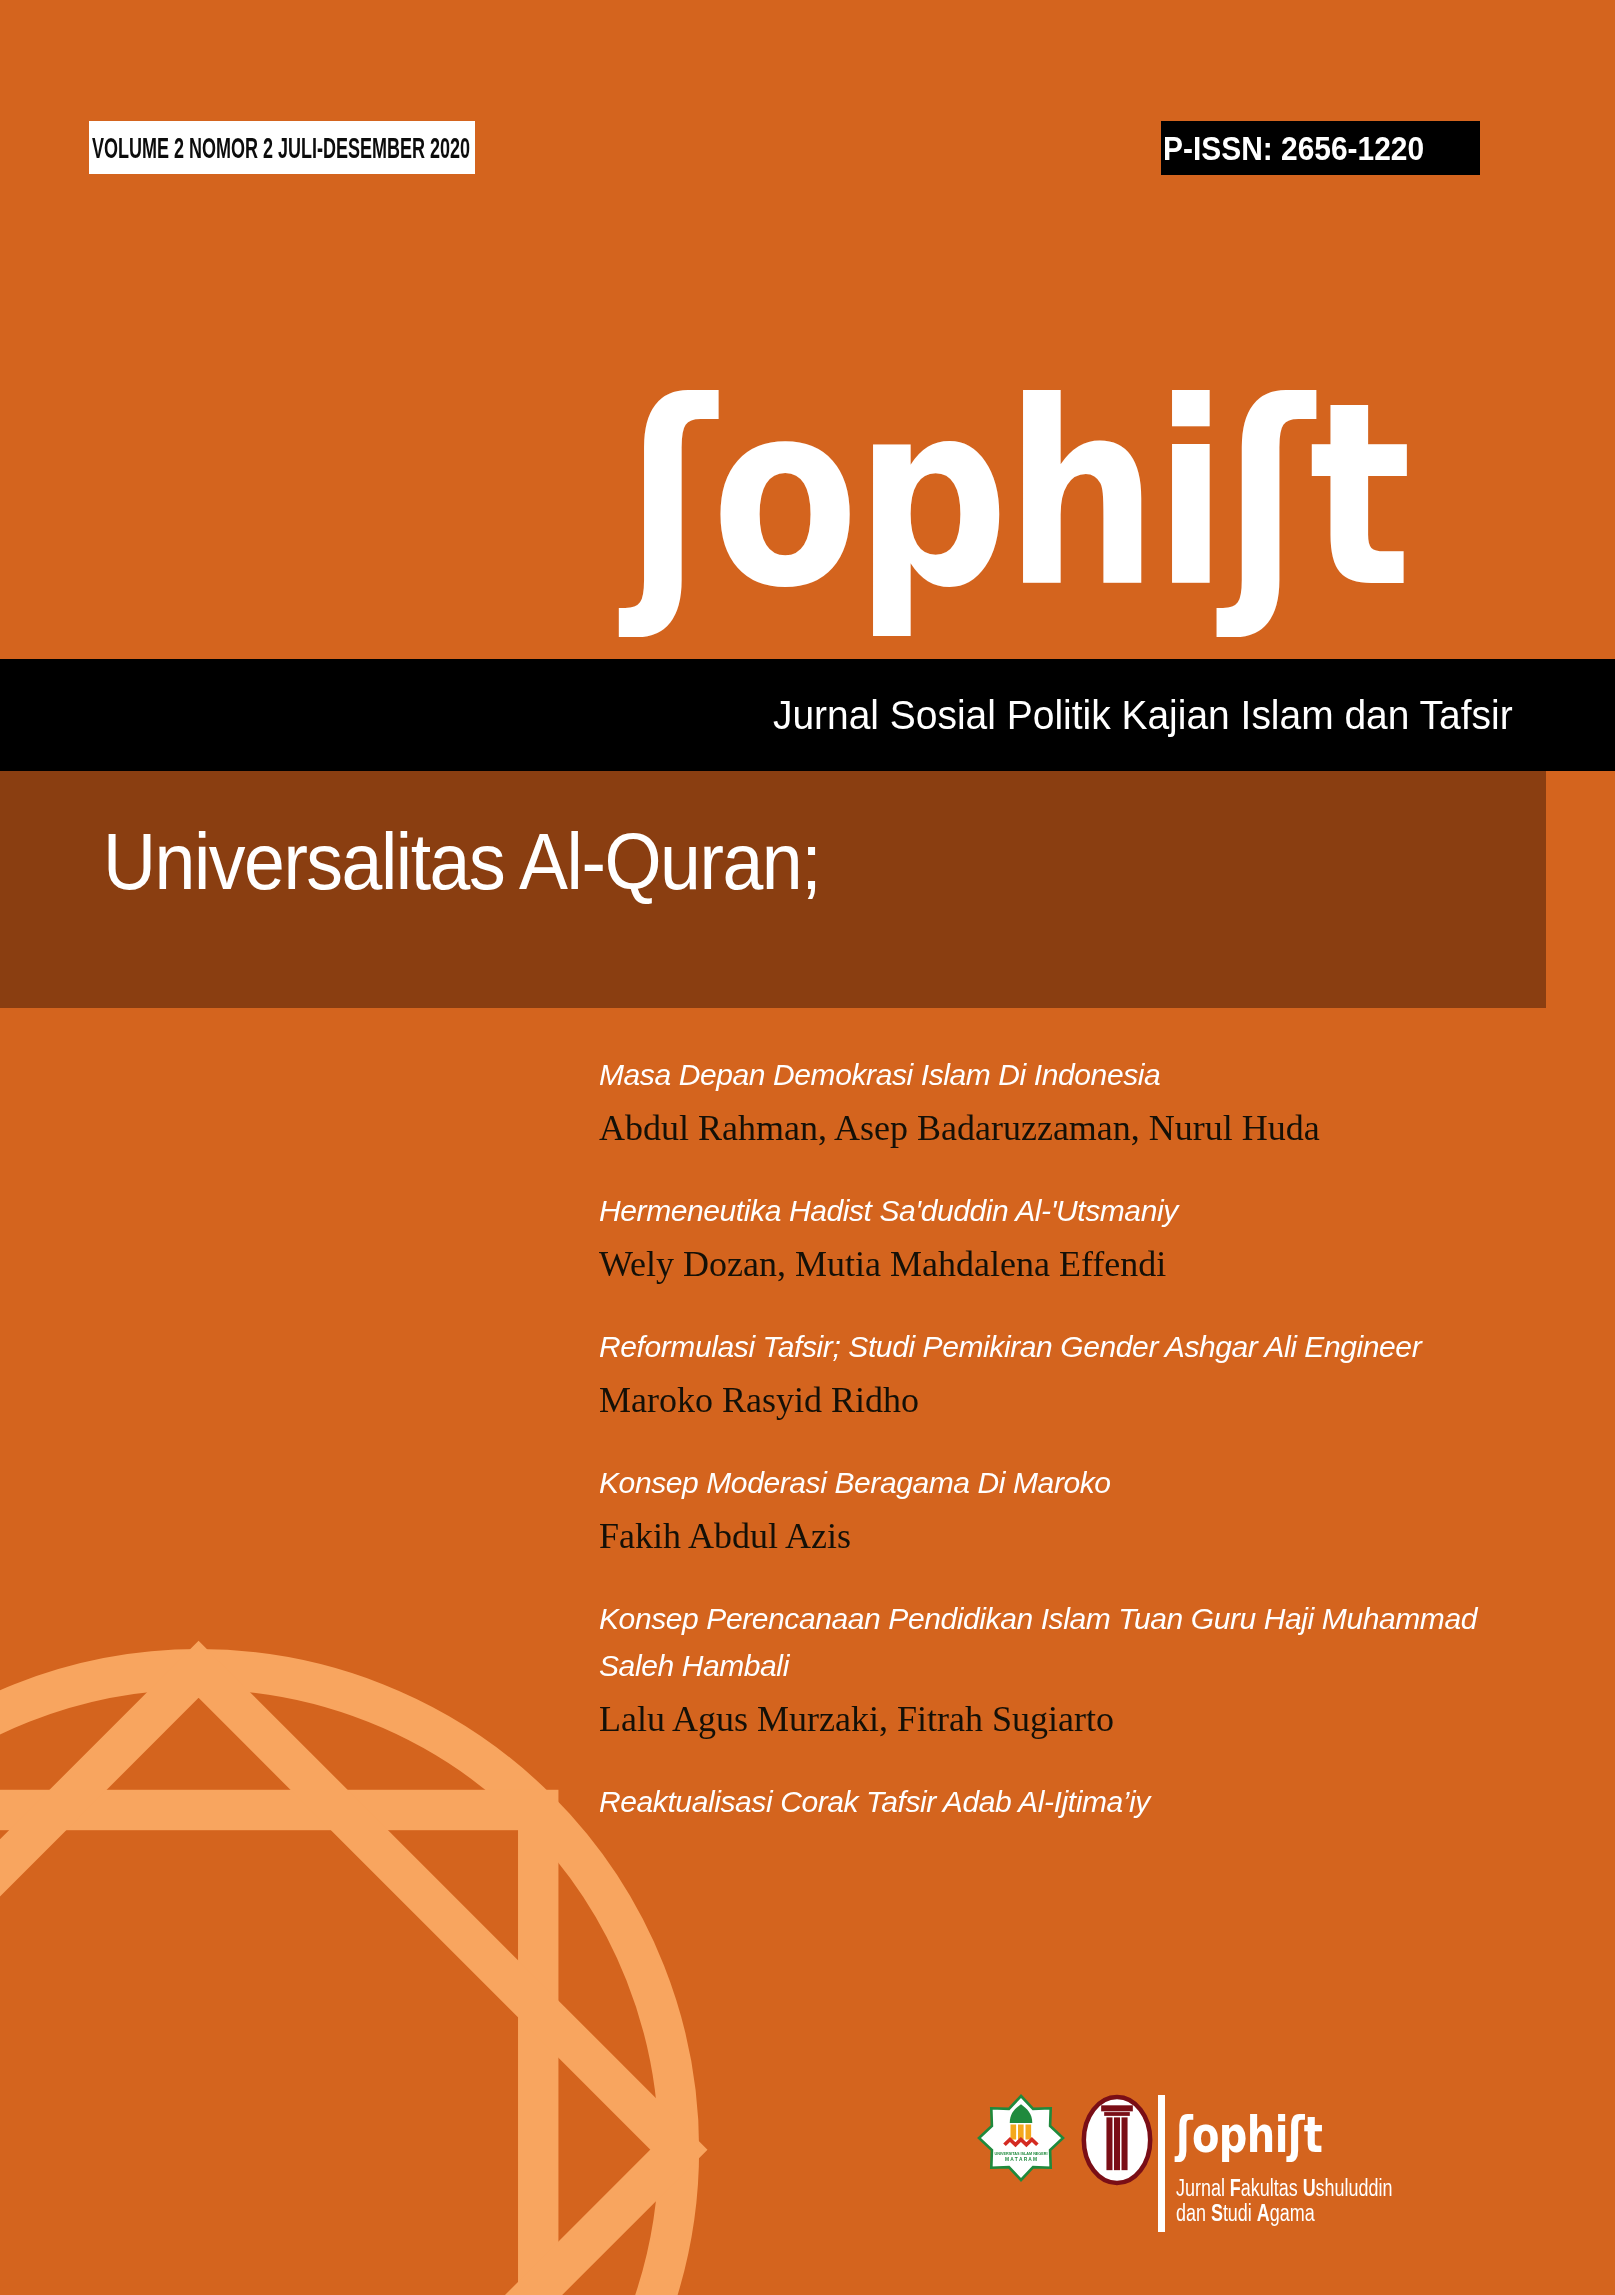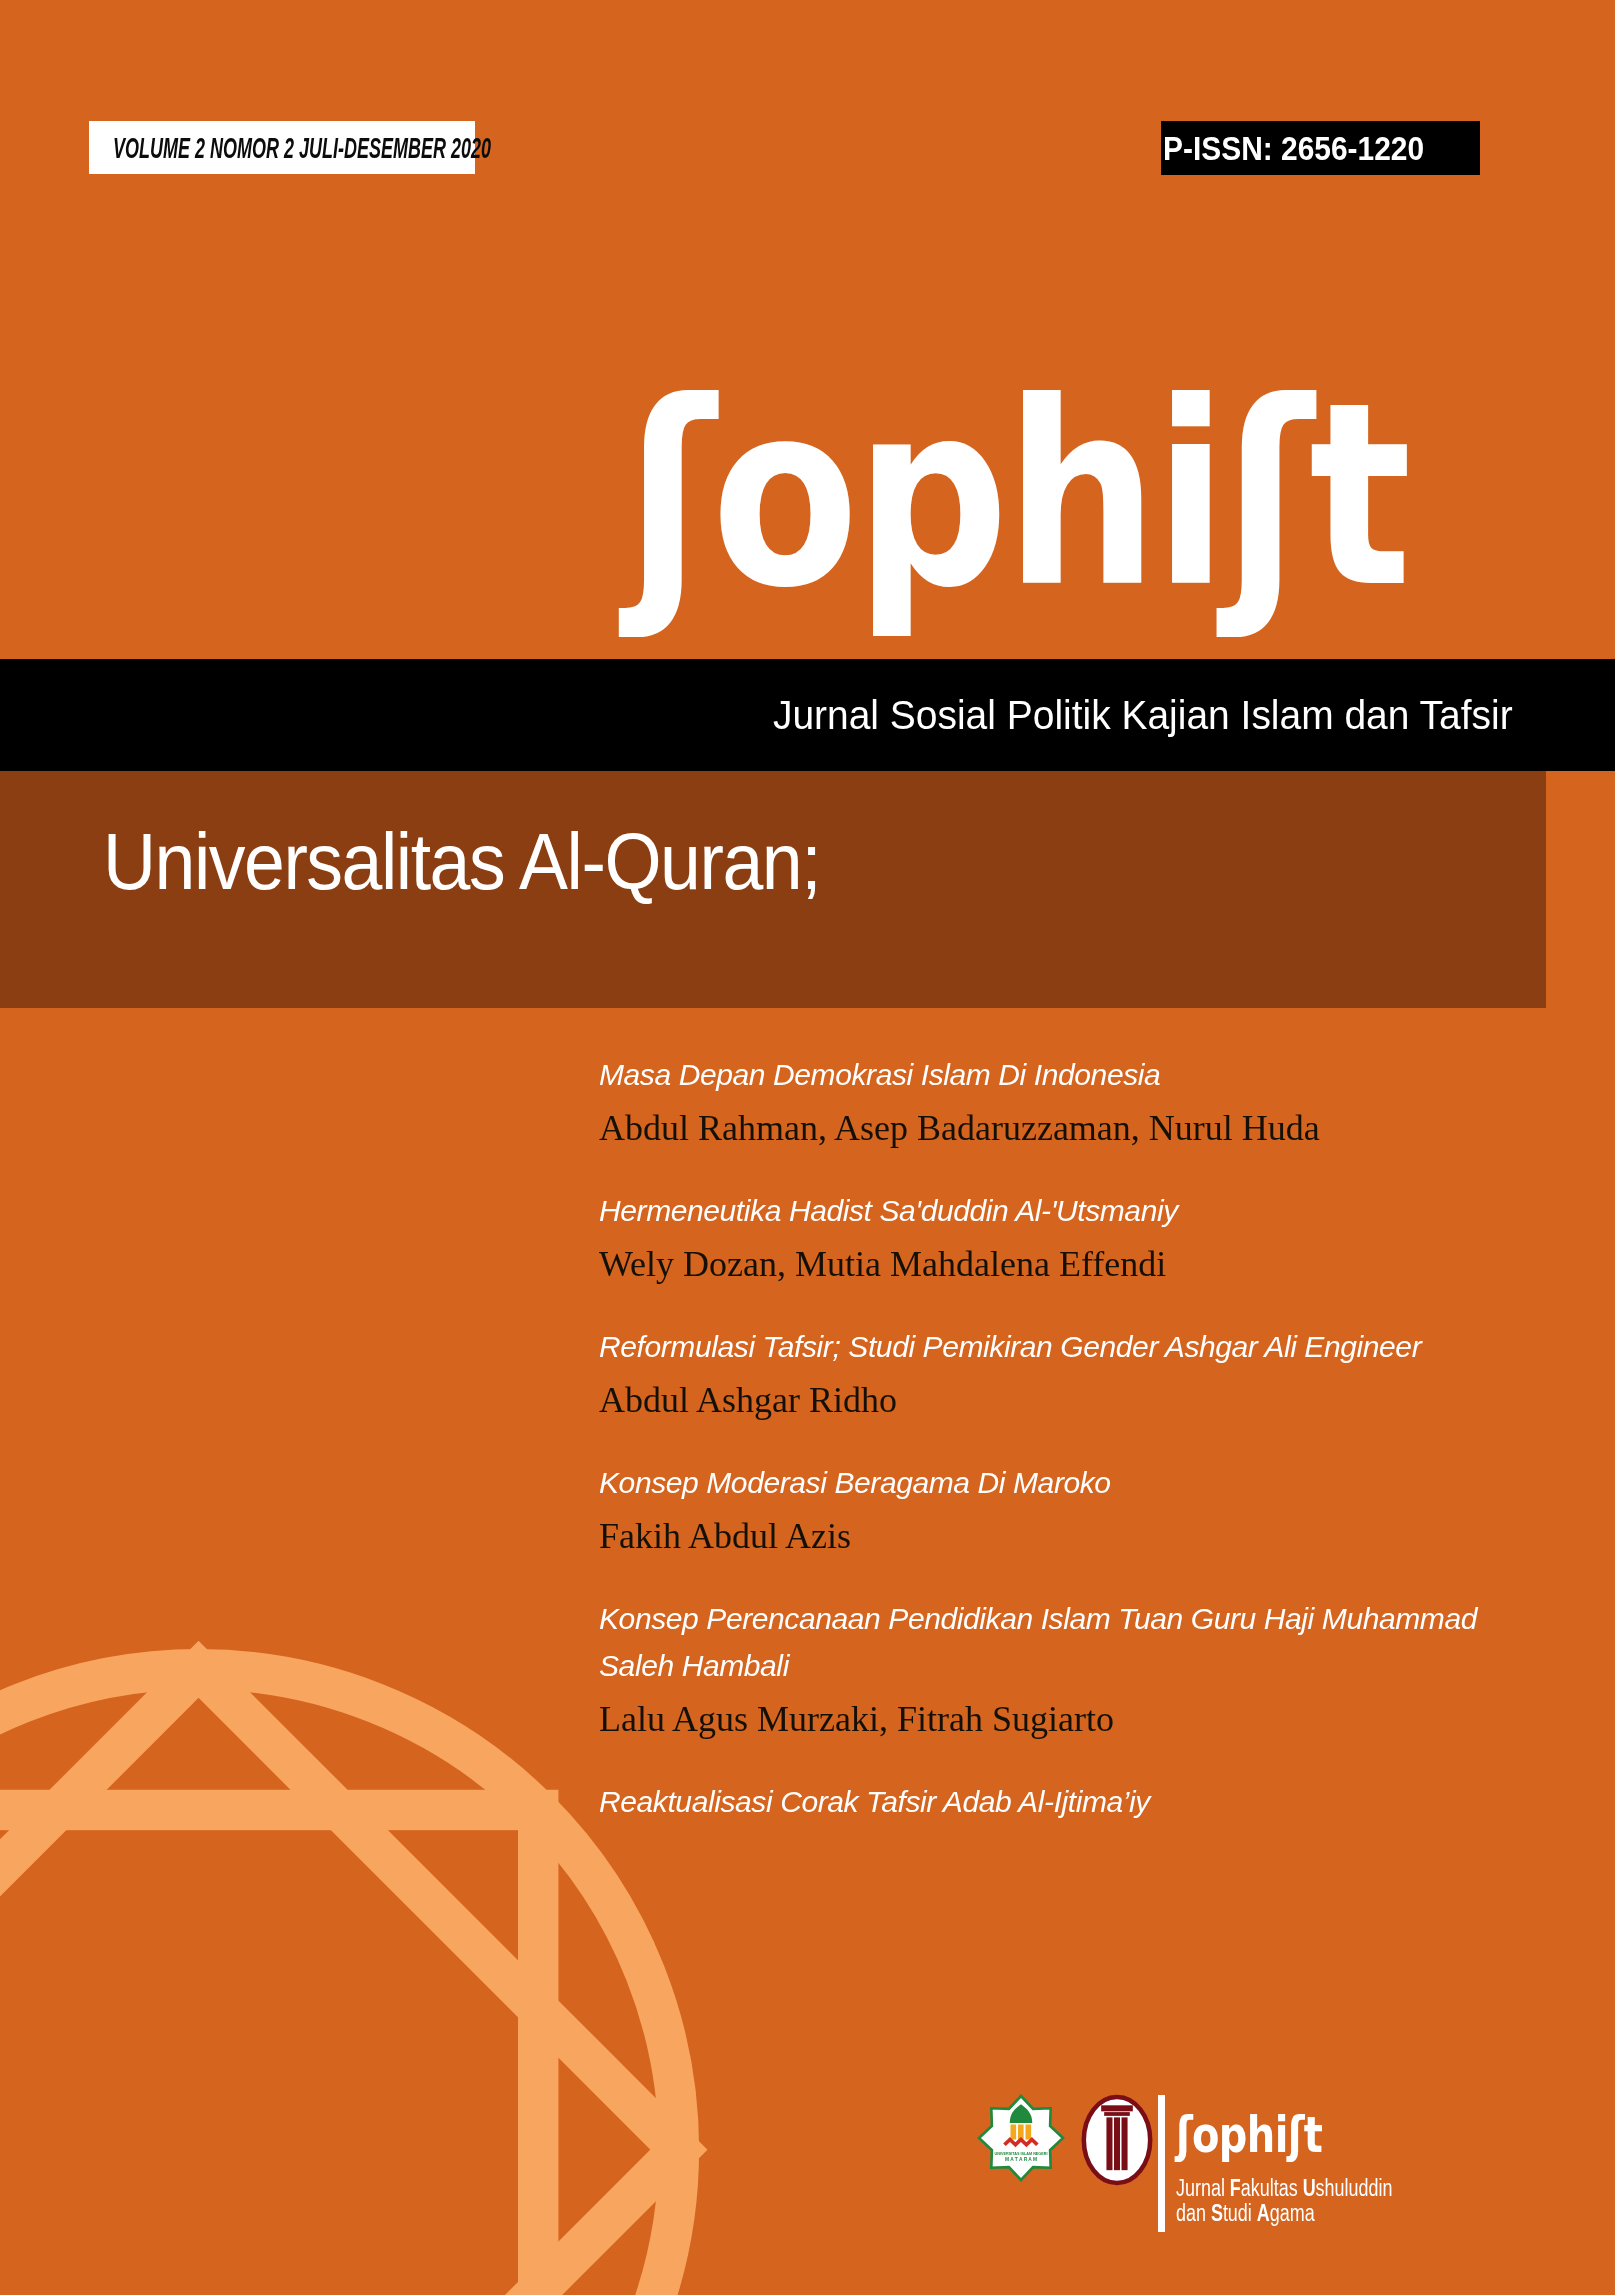--- a/index.html
+++ b/index.html
@@ -4,21 +4,21 @@
 <style>
   html,body{margin:0;padding:0;background:#888;}
   .page{
     position:relative; width:1616px; height:2295px; overflow:hidden;
     background:#d4641e;
     font-family:"Liberation Sans", sans-serif;
   }
   
   .vol-box{
     position:absolute; left:89px; top:121px; width:386px; height:53px;
-    background:#ffffff; display:flex; align-items:center; padding-left:24px; box-sizing:border-box;font-style:italic;
+    background:#ffffff; display:flex; align-items:center; padding-left:3px; box-sizing:border-box;
   }
   .vol-box span{
     font-size:30px; font-weight:700; color:#0c0c0c; white-space:nowrap;
     display:inline-block; transform:scaleX(.60); transform-origin:left center; letter-spacing:0;
   }
   .issn-box{
     position:absolute; left:1161px; top:121px; width:319px; height:54px;
     background:#000000; display:flex; align-items:center; padding-left:2px; box-sizing:border-box;
   }
   .issn-box span{
@@ -122,21 +122,21 @@
     <div class="article">
       <div class="article-title">Masa Depan Demokrasi Islam Di Indonesia</div>
       <div class="article-authors">Abdul Rahman, Asep Badaruzzaman, Nurul Huda</div>
     </div>
     <div class="article">
       <div class="article-title">Hermeneutika Hadist Sa'duddin Al-'Utsmaniy</div>
       <div class="article-authors">Wely Dozan, Mutia Mahdalena Effendi</div>
     </div>
     <div class="article">
       <div class="article-title">Reformulasi Tafsir; Studi Pemikiran Gender Ashgar Ali Engineer</div>
-      <div class="article-authors">Abdul Ashgar Ridho</div>
+      <div class="article-authors">Maroko Rasyid Ridho</div>
     </div>
     <div class="article">
       <div class="article-title">Konsep Moderasi Beragama Di Maroko</div>
       <div class="article-authors">Fakih Abdul Azis</div>
     </div>
     <div class="article">
       <div class="article-title">Konsep Perencanaan Pendidikan Islam Tuan Guru Haji Muhammad Saleh Hambali</div>
       <div class="article-authors">Lalu Agus Murzaki, Fitrah Sugiarto</div>
     </div>
     <div class="article">

